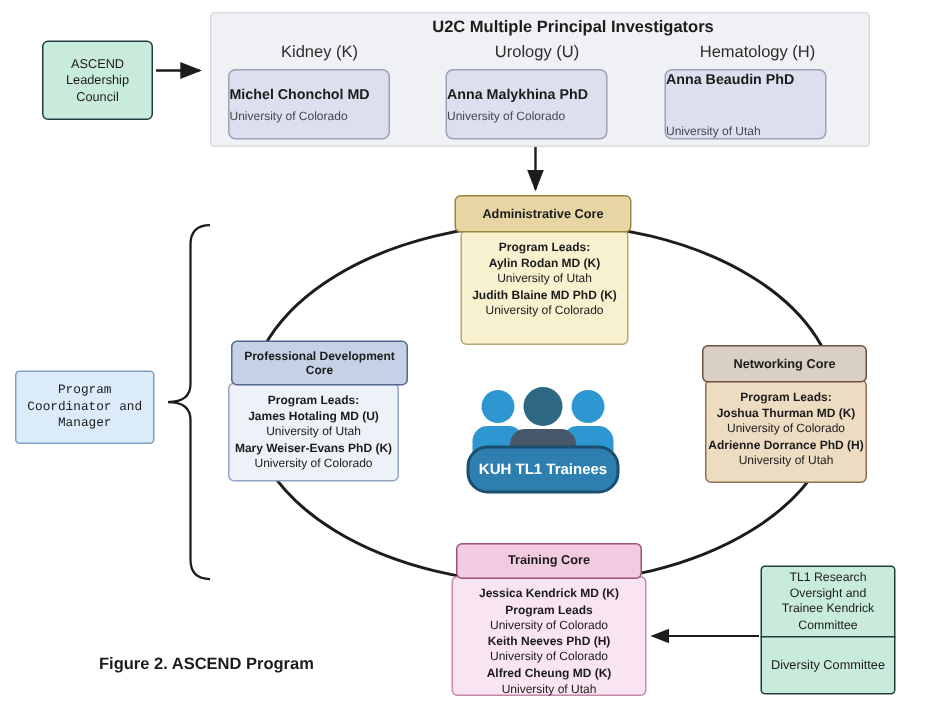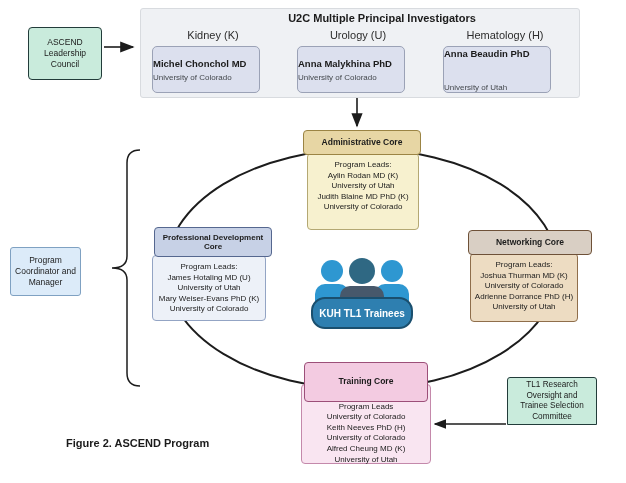--- a/index.html
+++ b/index.html
@@ -39,28 +39,28 @@
   }
   
   .core-header{
     border-radius:4px;font-weight:bold;font-size:8.5px;text-align:center;
     display:flex;align-items:center;justify-content:center;line-height:9.5px;z-index:3;
   }
   .core-body{
     border-radius:4px;text-align:center;font-size:8px;line-height:10.6px;
     padding-top:6px;z-index:2;
   }
-  .core-body .bold{font-weight:normal;}
+  .core-body .bold{font-weight:bold;}
   #admin-header{left:303px;top:130px;width:118px;height:25px;background:var(--admin-h-bg);border:1.5px solid var(--admin-h-bd);}
   #admin-body  {left:307px;top:153px;width:112px;height:77px;background:var(--admin-b-bg);border:1px solid var(--admin-b-bd);}
   #pd-header   {left:154px;top:227px;width:118px;height:30px;background:var(--pd-h-bg);border:1.5px solid var(--pd-h-bd);font-size:8px;padding:0 4px;}
   #pd-body     {left:152px;top:255px;width:114px;height:66px;background:var(--pd-b-bg);border:1px solid var(--pd-b-bd);}
-  #net-header  {left:468px;top:230px;width:124px;height:25px;background:var(--net-h-bg);border:1.5px solid var(--net-h-bd);}
+  #net-header  {left:468px;top:230px;width:110px;height:25px;background:var(--net-h-bg);border:1.5px solid var(--net-h-bd);}
   #net-body    {left:470px;top:253px;width:108px;height:69px;background:var(--net-b-bg);border:1px solid var(--net-b-bd);}
-  #train-header{left:304px;top:362px;width:124px;height:40px;background:var(--train-h-bg);border:1.5px solid var(--train-h-bd);}
+  #train-header{left:304px;top:362px;width:124px;height:24px;background:var(--train-h-bg);border:1.5px solid var(--train-h-bd);}
   #train-body  {left:301px;top:384px;width:130px;height:80px;background:var(--train-b-bg);border:1px solid var(--train-b-bd);}
   
   .people-group{left:315px;top:252px;width:94px;height:66px;z-index:2;}
   .person-head{position:absolute;border-radius:50%;}
   .person-torso{position:absolute;border-radius:10px 10px 6px 6px;}
   .side{background:var(--person-side);}
   .trainee-badge{
     left:311px;top:297px;width:102px;height:32px;
     background:var(--badge-bg);border:2px solid var(--badge-bd);border-radius:14px;
     display:flex;align-items:center;justify-content:center;
@@ -109,21 +109,21 @@
     <div class="mpi-name">Anna Beaudin PhD</div>
     <div class="mpi-aff">University of Utah</div>
   </div>
 
   <div class="abs green-box" style="left:28px;top:27px;width:74px;height:53px;">
     <div>ASCEND</div>
     <div>Leadership</div>
     <div>Council</div>
   </div>
 
-  <div class="abs blue-box" style="left:10px;top:247px;width:71px;height:49px;">
+  <div class="abs blue-box" style="left:10px;top:247px;width:93px;height:49px;font-family:Liberation Mono, monospace;">
     <div>Program</div>
     <div>Coordinator and</div>
     <div>Manager</div>
   </div>
 
   <div id="admin-header" class="abs core-header">Administrative Core</div>
   <div id="admin-body" class="abs core-body">
     <div class="bold">Program Leads:</div>
     <div class="bold">Aylin Rodan MD (K)</div>
     <div>University of Utah</div>
@@ -166,19 +166,22 @@
     <div class="person-head side" style="left:66px;top:8px;width:22px;height:22px;"></div>
     <div class="person-torso side" style="left:60px;top:32px;width:34px;height:26px;"></div>
     <div class="person-head" style="left:34px;top:6px;width:26px;height:26px;background:var(--person-center-head);"></div>
     <div class="person-torso" style="left:25px;top:34px;width:44px;height:30px;background:var(--person-center-torso);"></div>
   </div>
   <div class="abs trainee-badge">KUH TL1 Trainees</div>
 
   <div id="tl1-committee" class="abs green-box">
     <div>TL1 Research</div>
     <div>Oversight and</div>
-    <div>Trainee Selection</div>
+    <div>Trainee Kendrick</div>
     <div>Committee</div>
+  </div>
+  <div id="div-committee" class="abs green-box">
+    <div>Diversity Committee</div>
   </div>
 
   <div class="abs caption">Figure 2. ASCEND Program</div>
 
 </div>
 
 </body></html>

